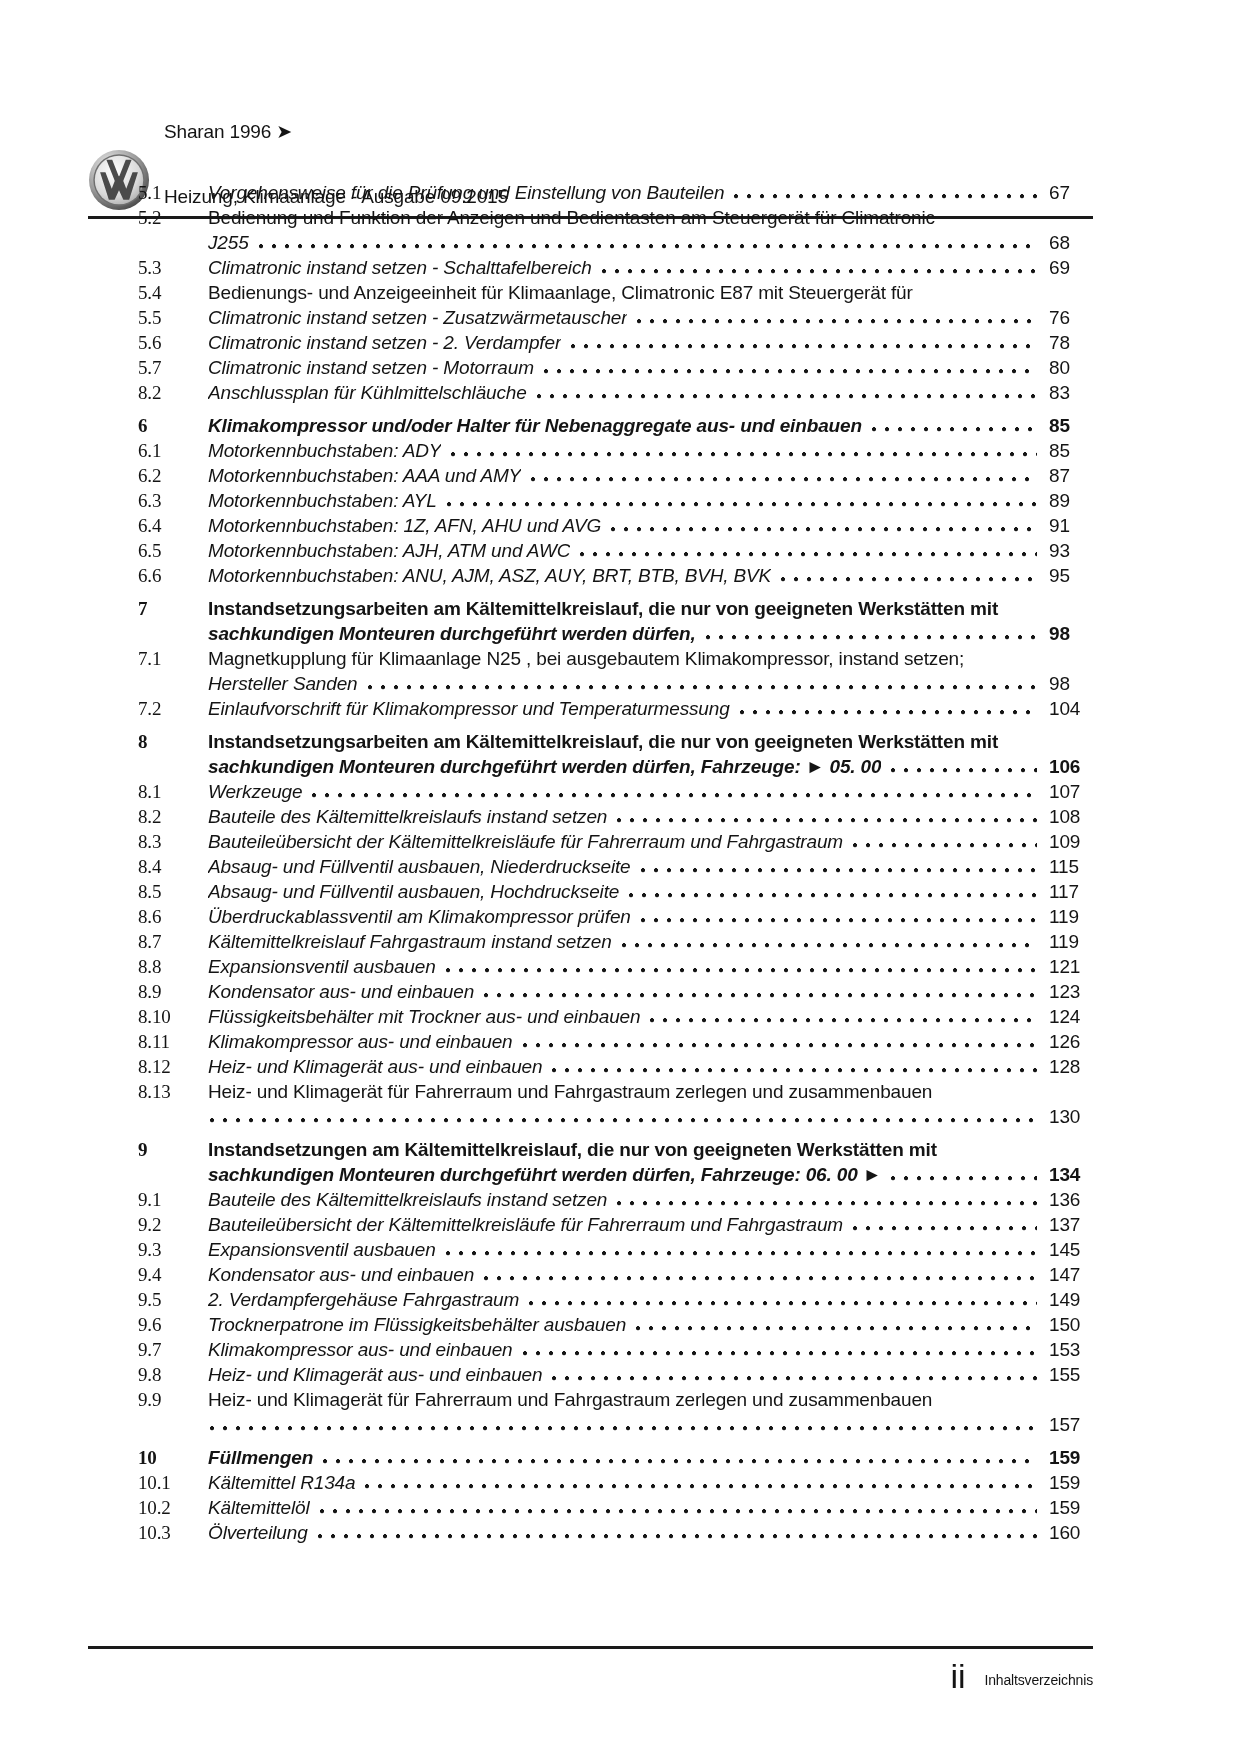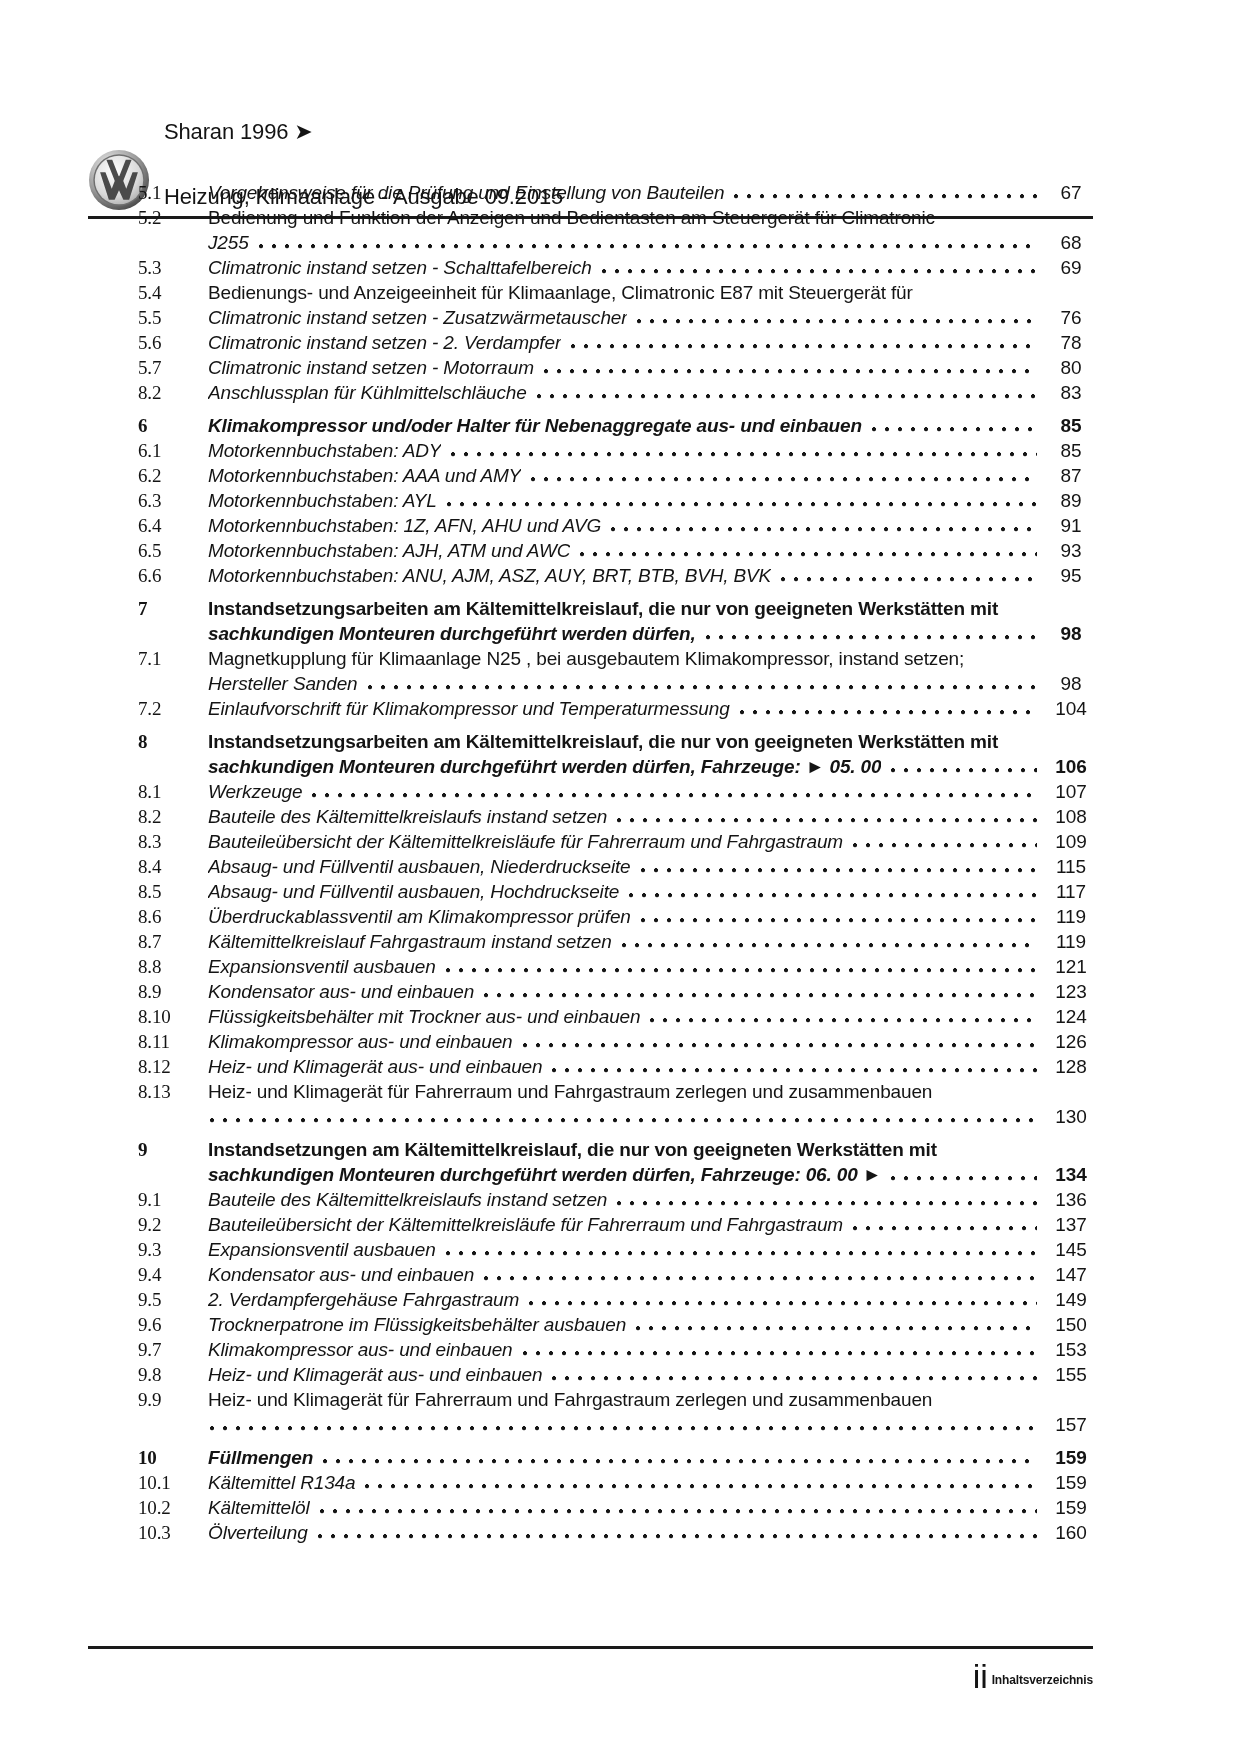--- a/index.html
+++ b/index.html
@@ -23,21 +23,21 @@
     display: flex;
     align-items: flex-end;
     gap: 14px;
     border-bottom: 3px solid #1a1a1a;
     padding-bottom: 5px;
   }
   .logo { width: 62px; height: 62px; flex: none; }
   .header-text { padding-bottom: 1px; }
   .header-text .model,
   .header-text .subtitle {
-    font-size: 22px;
+    font-size: 19px;
     line-height: 27px;
     white-space: nowrap;
     margin-top: 38px;
   }
 
   
   .toc {
     position: absolute;
     left: 138px;
     top: 180px;
@@ -55,36 +55,36 @@
   .dots {
     flex: 1 1 auto;
     min-width: 24px;
     margin: 0 12px 0 10px;
     background-image: radial-gradient(circle at 2px 2px, #161616 1.7px, transparent 2.2px);
     background-size: 13px 4.5px;
     background-repeat: repeat-x;
     background-position: 0 calc(100% - 7px);
   }
   .t:empty + .dots { margin-left: 2px; }
-  .pg { flex: none; min-width: 44px; text-align: center; white-space: nowrap; }
+  .pg { flex: none; min-width: 44px; text-align: left; white-space: nowrap; }
 
   
   .footer {
     position: absolute;
     left: 88px;
     top: 1646px;
     width: 1005px;
     border-top: 3px solid #1a1a1a;
     padding-top: 12px;
     display: flex;
     align-items: flex-end;
     justify-content: flex-end;
   }
   .footer .roman { font-size: 34px; line-height: 30px; }
-  .footer .flabel { font-size: 12px; line-height: 22px; margin-left: 4px; font-weight: bold; }
+  .footer .flabel { font-size: 14px; line-height: 22px; margin-left: 19px; }
 </style>
 </head>
 <body>
 
 <div class="page">
 
   <header class="header">
     <div class="logo">
       <svg viewBox="0 0 64 64" width="62" height="62" aria-hidden="true">
         <defs>

